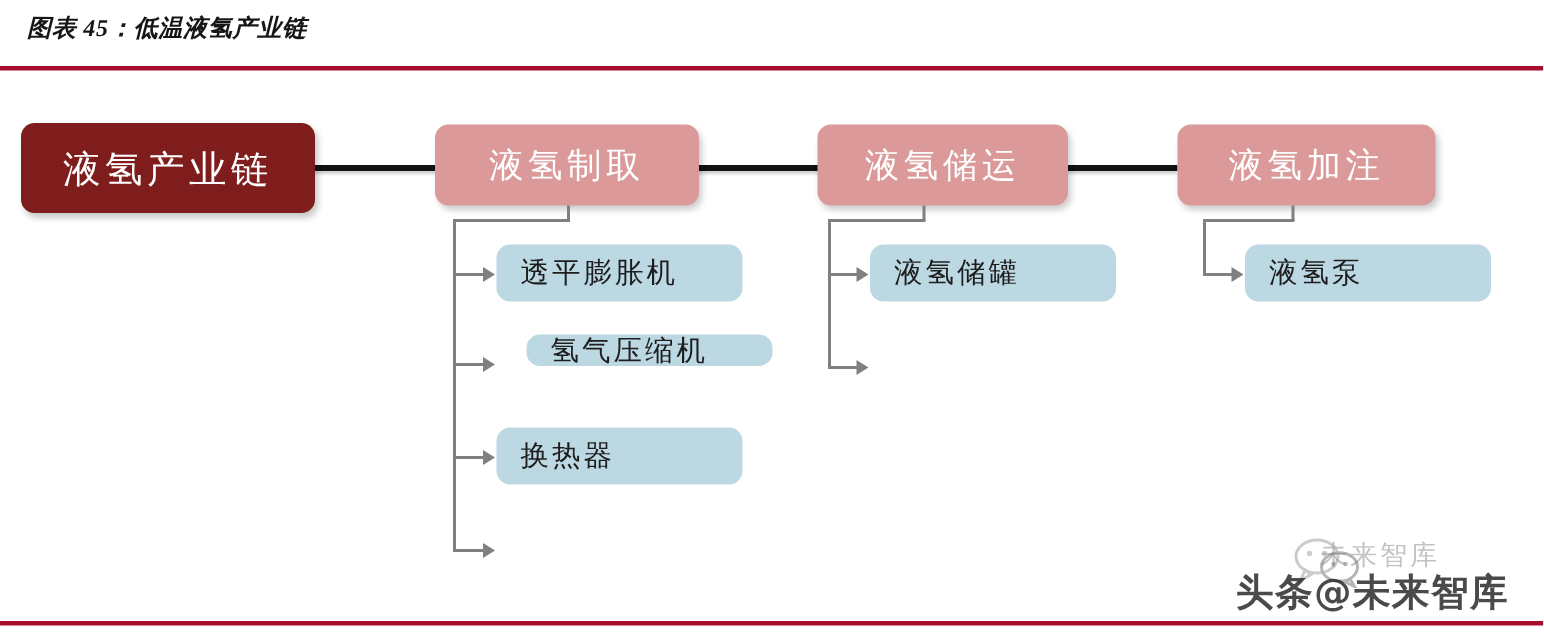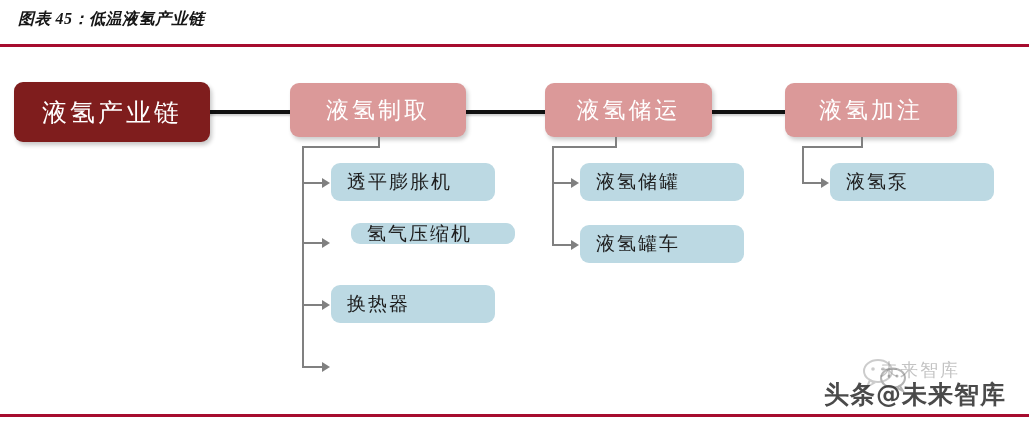--- a/index.html
+++ b/index.html
@@ -202,23 +202,20 @@
   <div class="elbow-v" style="left:552px; top:146px; height:100px;"></div>
 
   <div class="elbow-h" style="left:552px; top:182px; width:21px;"></div>
   <div class="arrow-head" style="left:571px; top:178px;"></div>
   <div class="node node-leaf" style="left:580px; top:163px; width:164px; height:38px;">
     <span>液氢储罐</span>
   </div>
 
   <div class="elbow-h" style="left:552px; top:244px; width:21px;"></div>
   <div class="arrow-head" style="left:571px; top:240px;"></div>
-  <div class="node node-leaf" style="left:580px; top:225px; width:164px; height:38px;">
-    <span>液氢罐车</span>
-  </div>
 
   <div class="node node-stage" style="left:785px; top:83px; width:172px; height:54px;">
     <span>液氢加注</span>
   </div>
 
   <div class="elbow-top" style="left:802px; top:146px; width:61px;"></div>
   <div class="elbow-v" style="left:861px; top:137px; height:10px;"></div>
   <div class="elbow-v" style="left:802px; top:146px; height:38px;"></div>
 
   <div class="elbow-h" style="left:802px; top:182px; width:21px;"></div>

